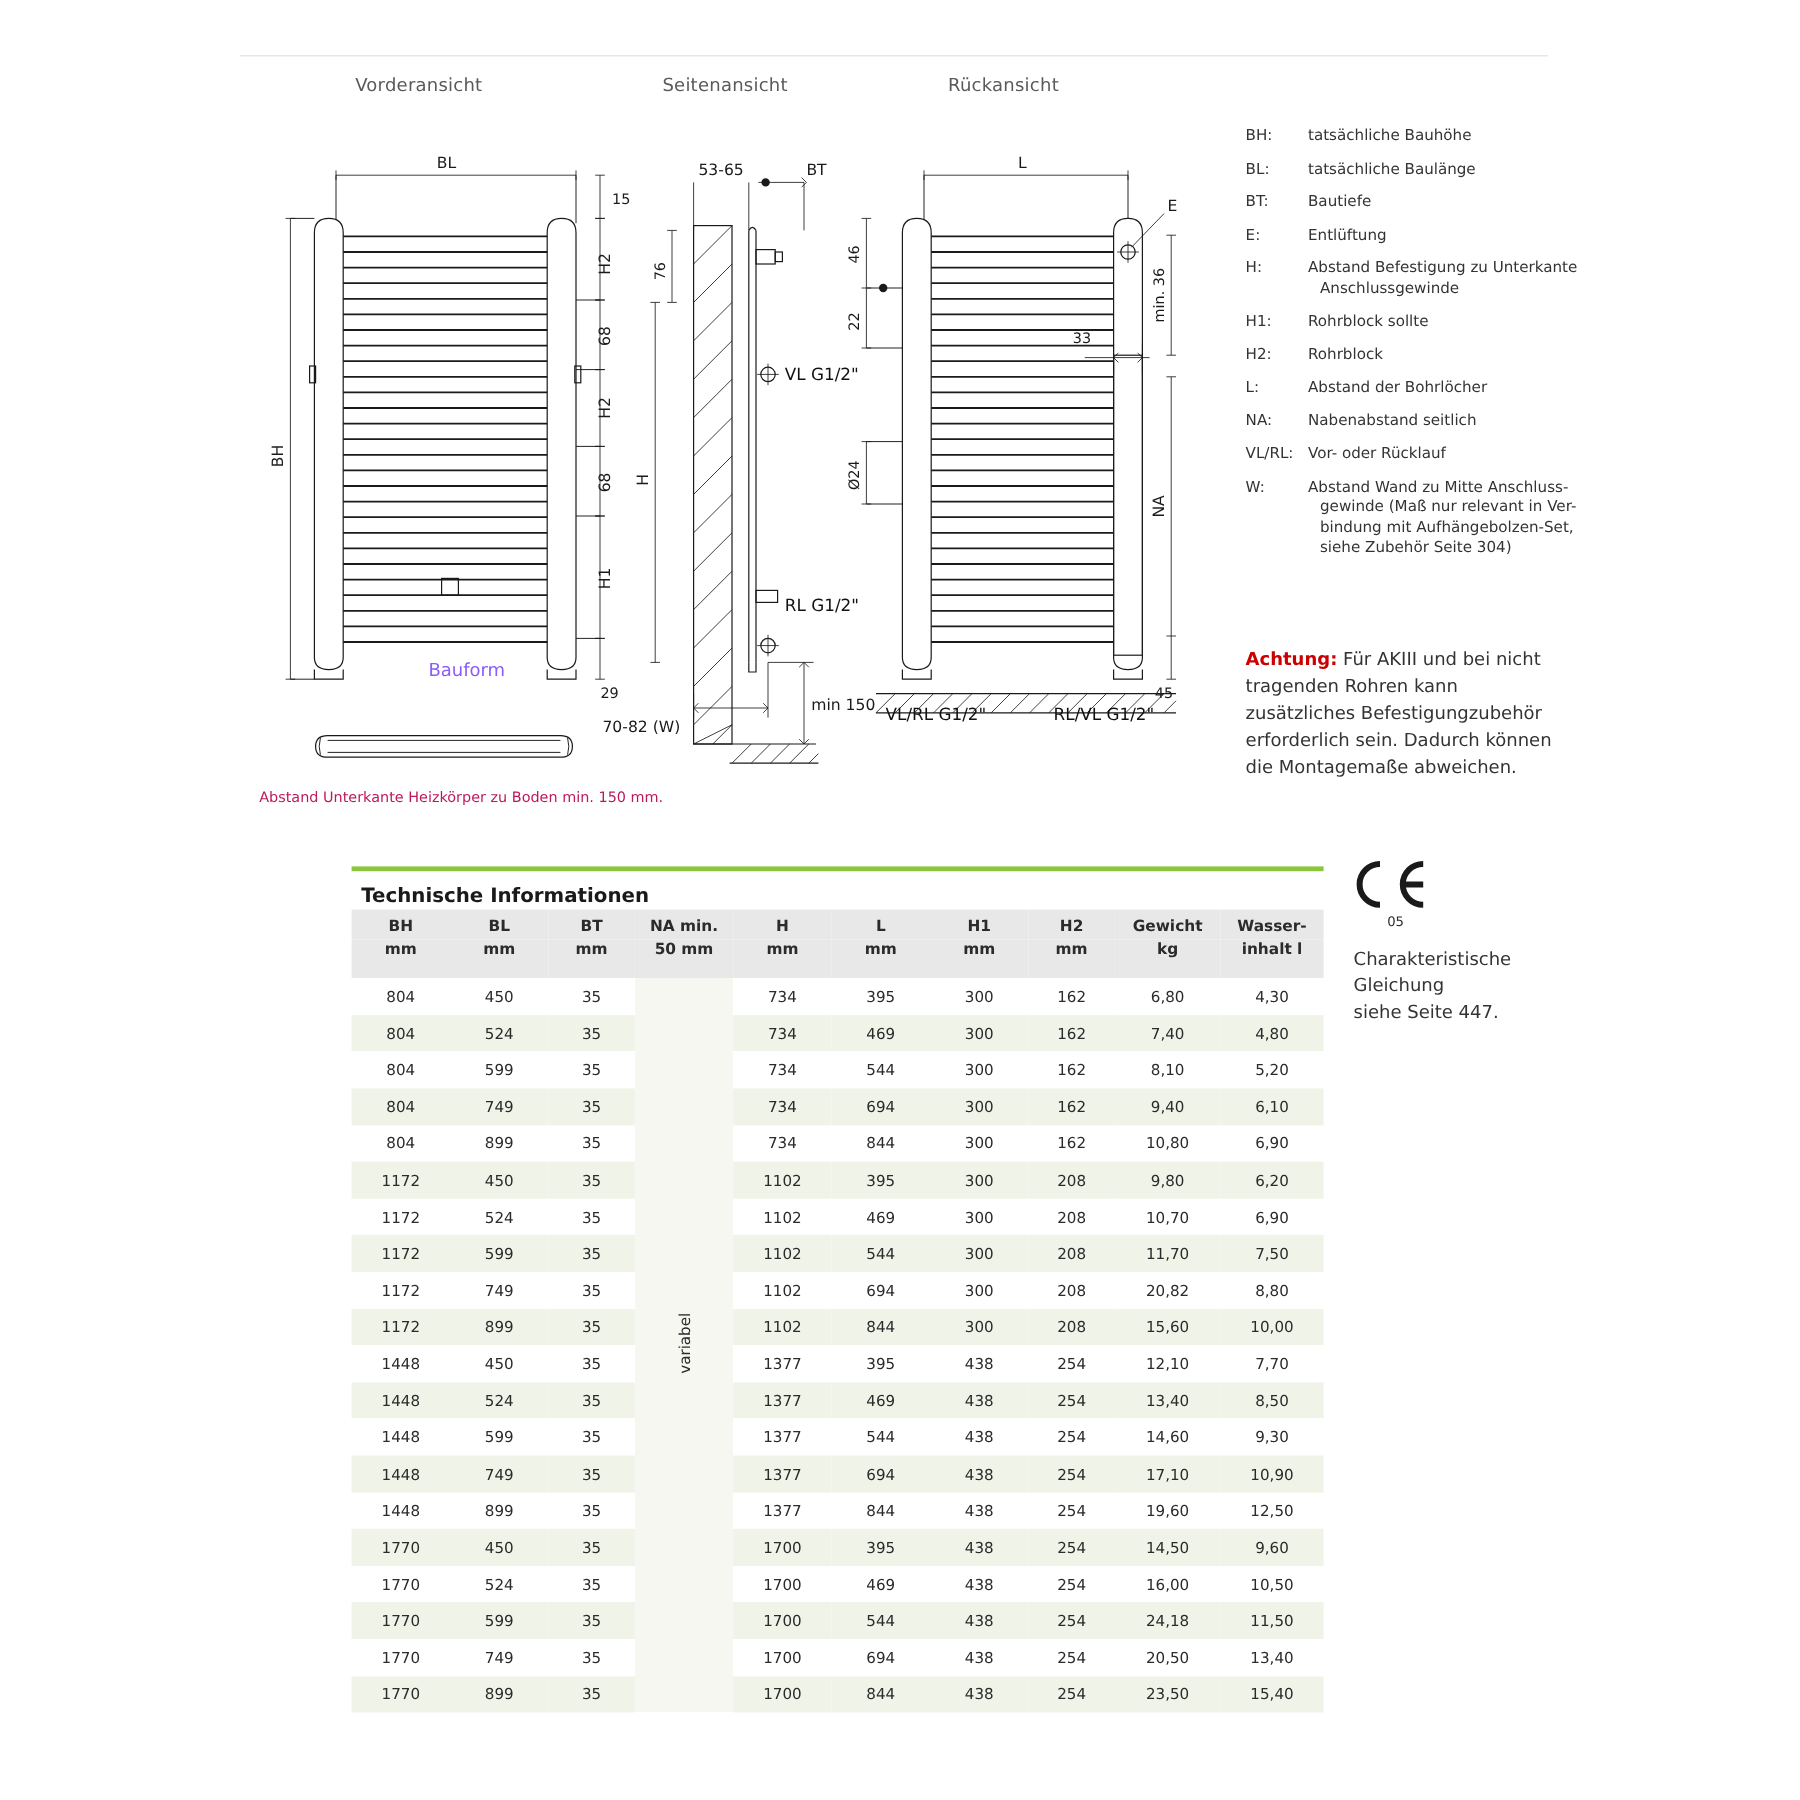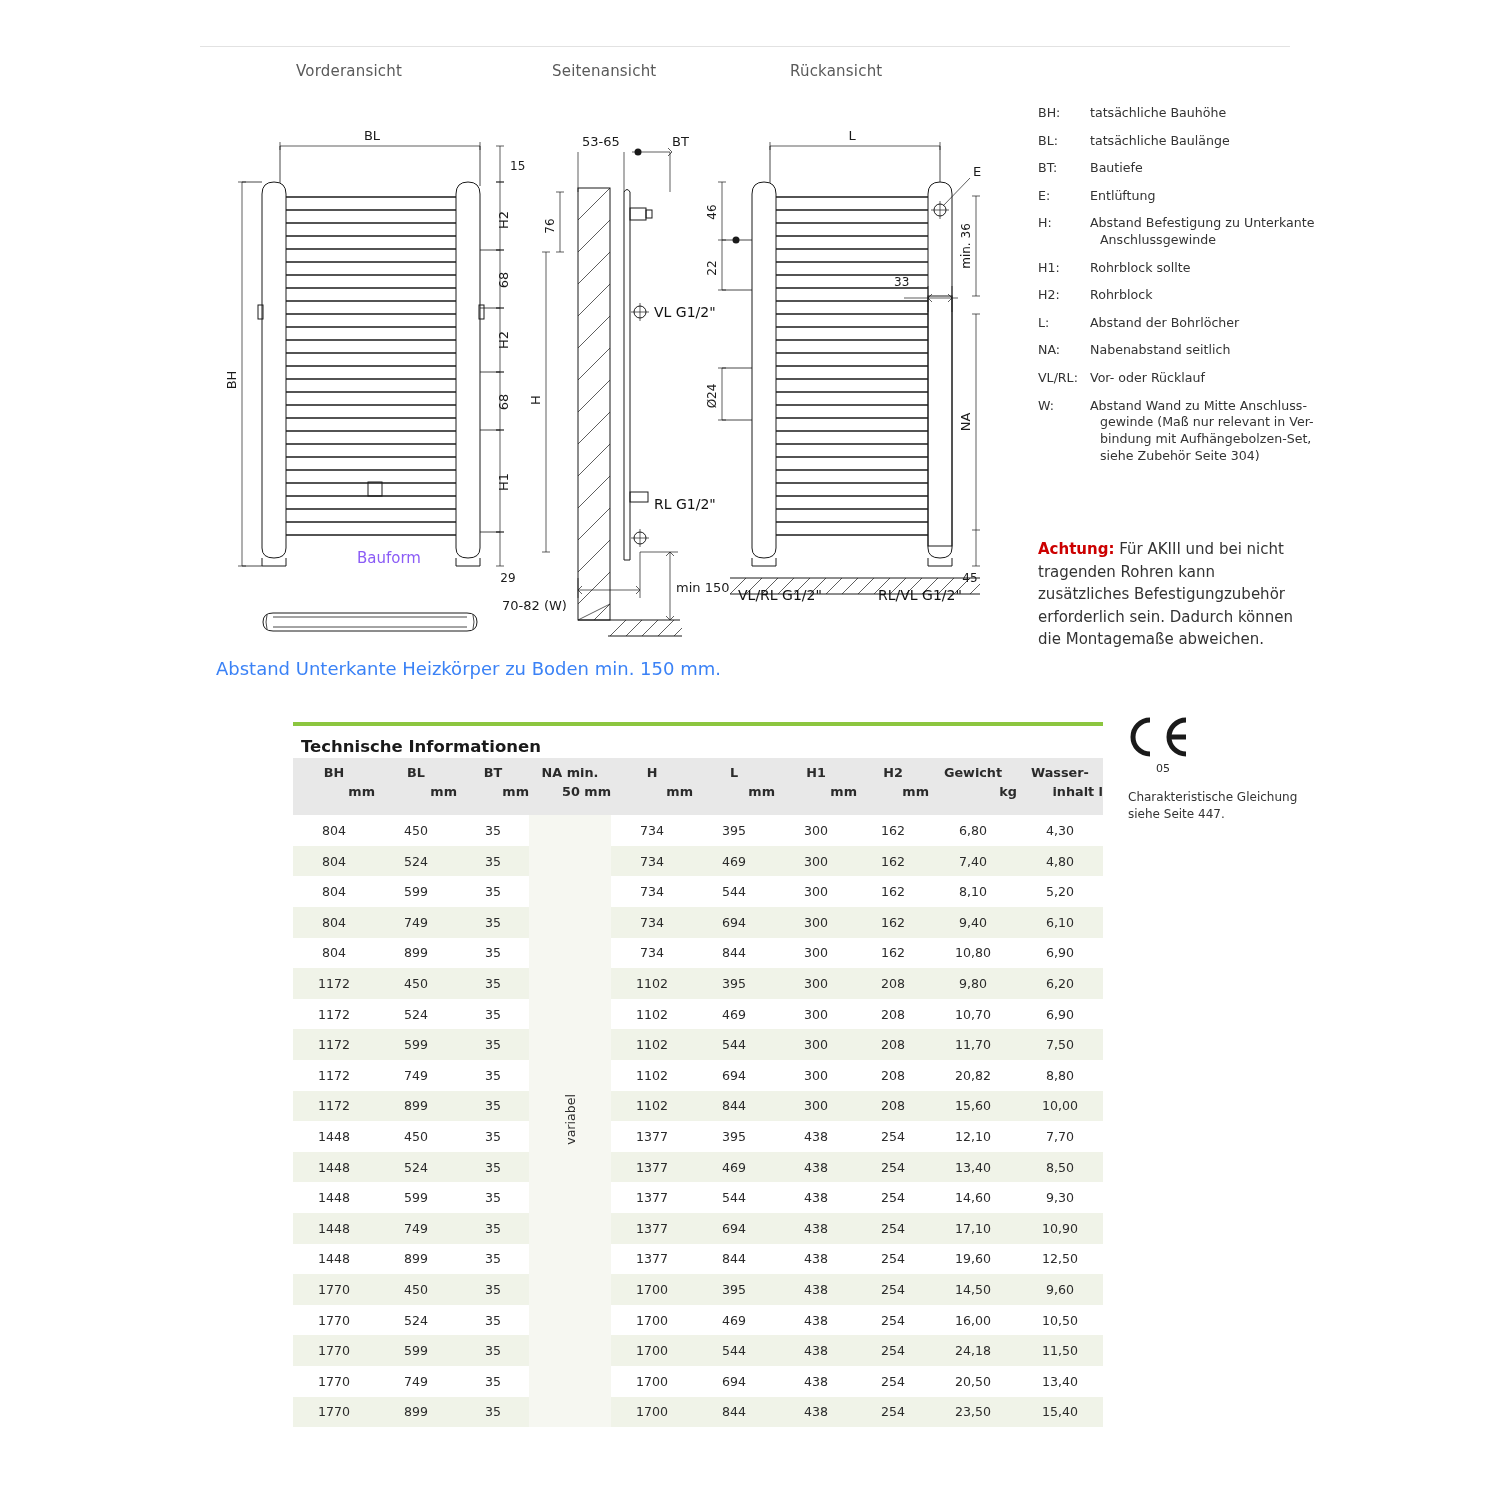--- a/index.html
+++ b/index.html
@@ -34,21 +34,21 @@
   
   .legend { position:absolute; left:1038px; top:105px; width:300px; }
   .legend-row { display:flex; margin-bottom:11px; font-size:12.6px; color:#333; line-height:1.32; }
   .legend-key { width:52px; flex:0 0 52px; }
   .legend-val { flex:1 1 auto; }
   .legend-val .indent { display:block; padding-left:10px; }
   .attention { position:absolute; left:1038px; top:538px; width:272px; font-size:15px; line-height:1.5; color:#333; }
   .attention b { color:#cc0000; font-weight:bold; }
 
   
-  .footnotes { position:absolute; left:216px; top:655px; font-size:18px; color:#3b82f6; line-height:1.55; }
+  .footnotes { position:absolute; left:216px; top:655px; font-size:12px; color:#be185d; line-height:1.55; }
 
   
   svg.draw { position:absolute; overflow:visible; }
   #front-svg { left:200px; top:100px; }
   #side-svg  { left:520px; top:100px; }
   #back-svg  { left:690px; top:100px; }
   #bauform-svg { left:255px; top:595px; }
 
   .ln { stroke:#1a1a1a; stroke-width:1; fill:none; }
   .thin { stroke:#1a1a1a; stroke-width:0.8; fill:none; }
@@ -64,33 +64,33 @@
   .table-wrap { position:absolute; left:293px; top:722px; width:810px; }
   .green-bar { height:4px; background:#8cc63f; width:810px; }
   .tbl-title { font-size:16.5px; font-weight:bold; color:#1a1a1a; padding:11px 0 2px 8px; }
   table.tech { border-collapse:collapse; width:810px; table-layout:fixed; }
   table.tech th, table.tech td {
     font-size:12.6px; text-align:center; color:#2b2b2b;
     padding:0; height:30.6px; vertical-align:middle;
   }
   table.tech thead th { font-weight:bold; font-size:12.8px; background:#e8e8e8; line-height:1.35; }
   table.tech thead tr.hdr th { border-bottom:none; height:25px; padding-top:5px;}
-  table.tech thead tr.unit th { height:25px; padding-bottom:15px;text-align:right;}
+  table.tech thead tr.unit th { height:25px; padding-bottom:15px;}
   table.tech tbody tr:nth-child(odd) td { background:#ffffff; }
   table.tech tbody tr:nth-child(even) td { background:#f0f3e8; }
   table.tech td.na-cell { background:#f6f7f1 !important; position:relative; }
   .na-vert {
     writing-mode:vertical-rl; transform:rotate(180deg);
     font-size:12.6px; color:#2b2b2b; white-space:nowrap;
   }
 
   
   .ce-block { position:absolute; left:1128px; top:716px; width:210px; }
   .ce-box { width:62px; }
-  .ce-note { margin-top:14px; font-size:12px; color:#333; line-height:1.45; }
+  .ce-note { margin-top:14px; font-size:15px; color:#333; line-height:1.45; }
 </style>
 </head>
 <body>
 
 <div class="page">
 
   <div class="top-rule"></div>
 
   <div class="view-caption" id="cap-front">Vorderansicht</div>
   <div class="view-caption" id="cap-side">Seitenansicht</div>

